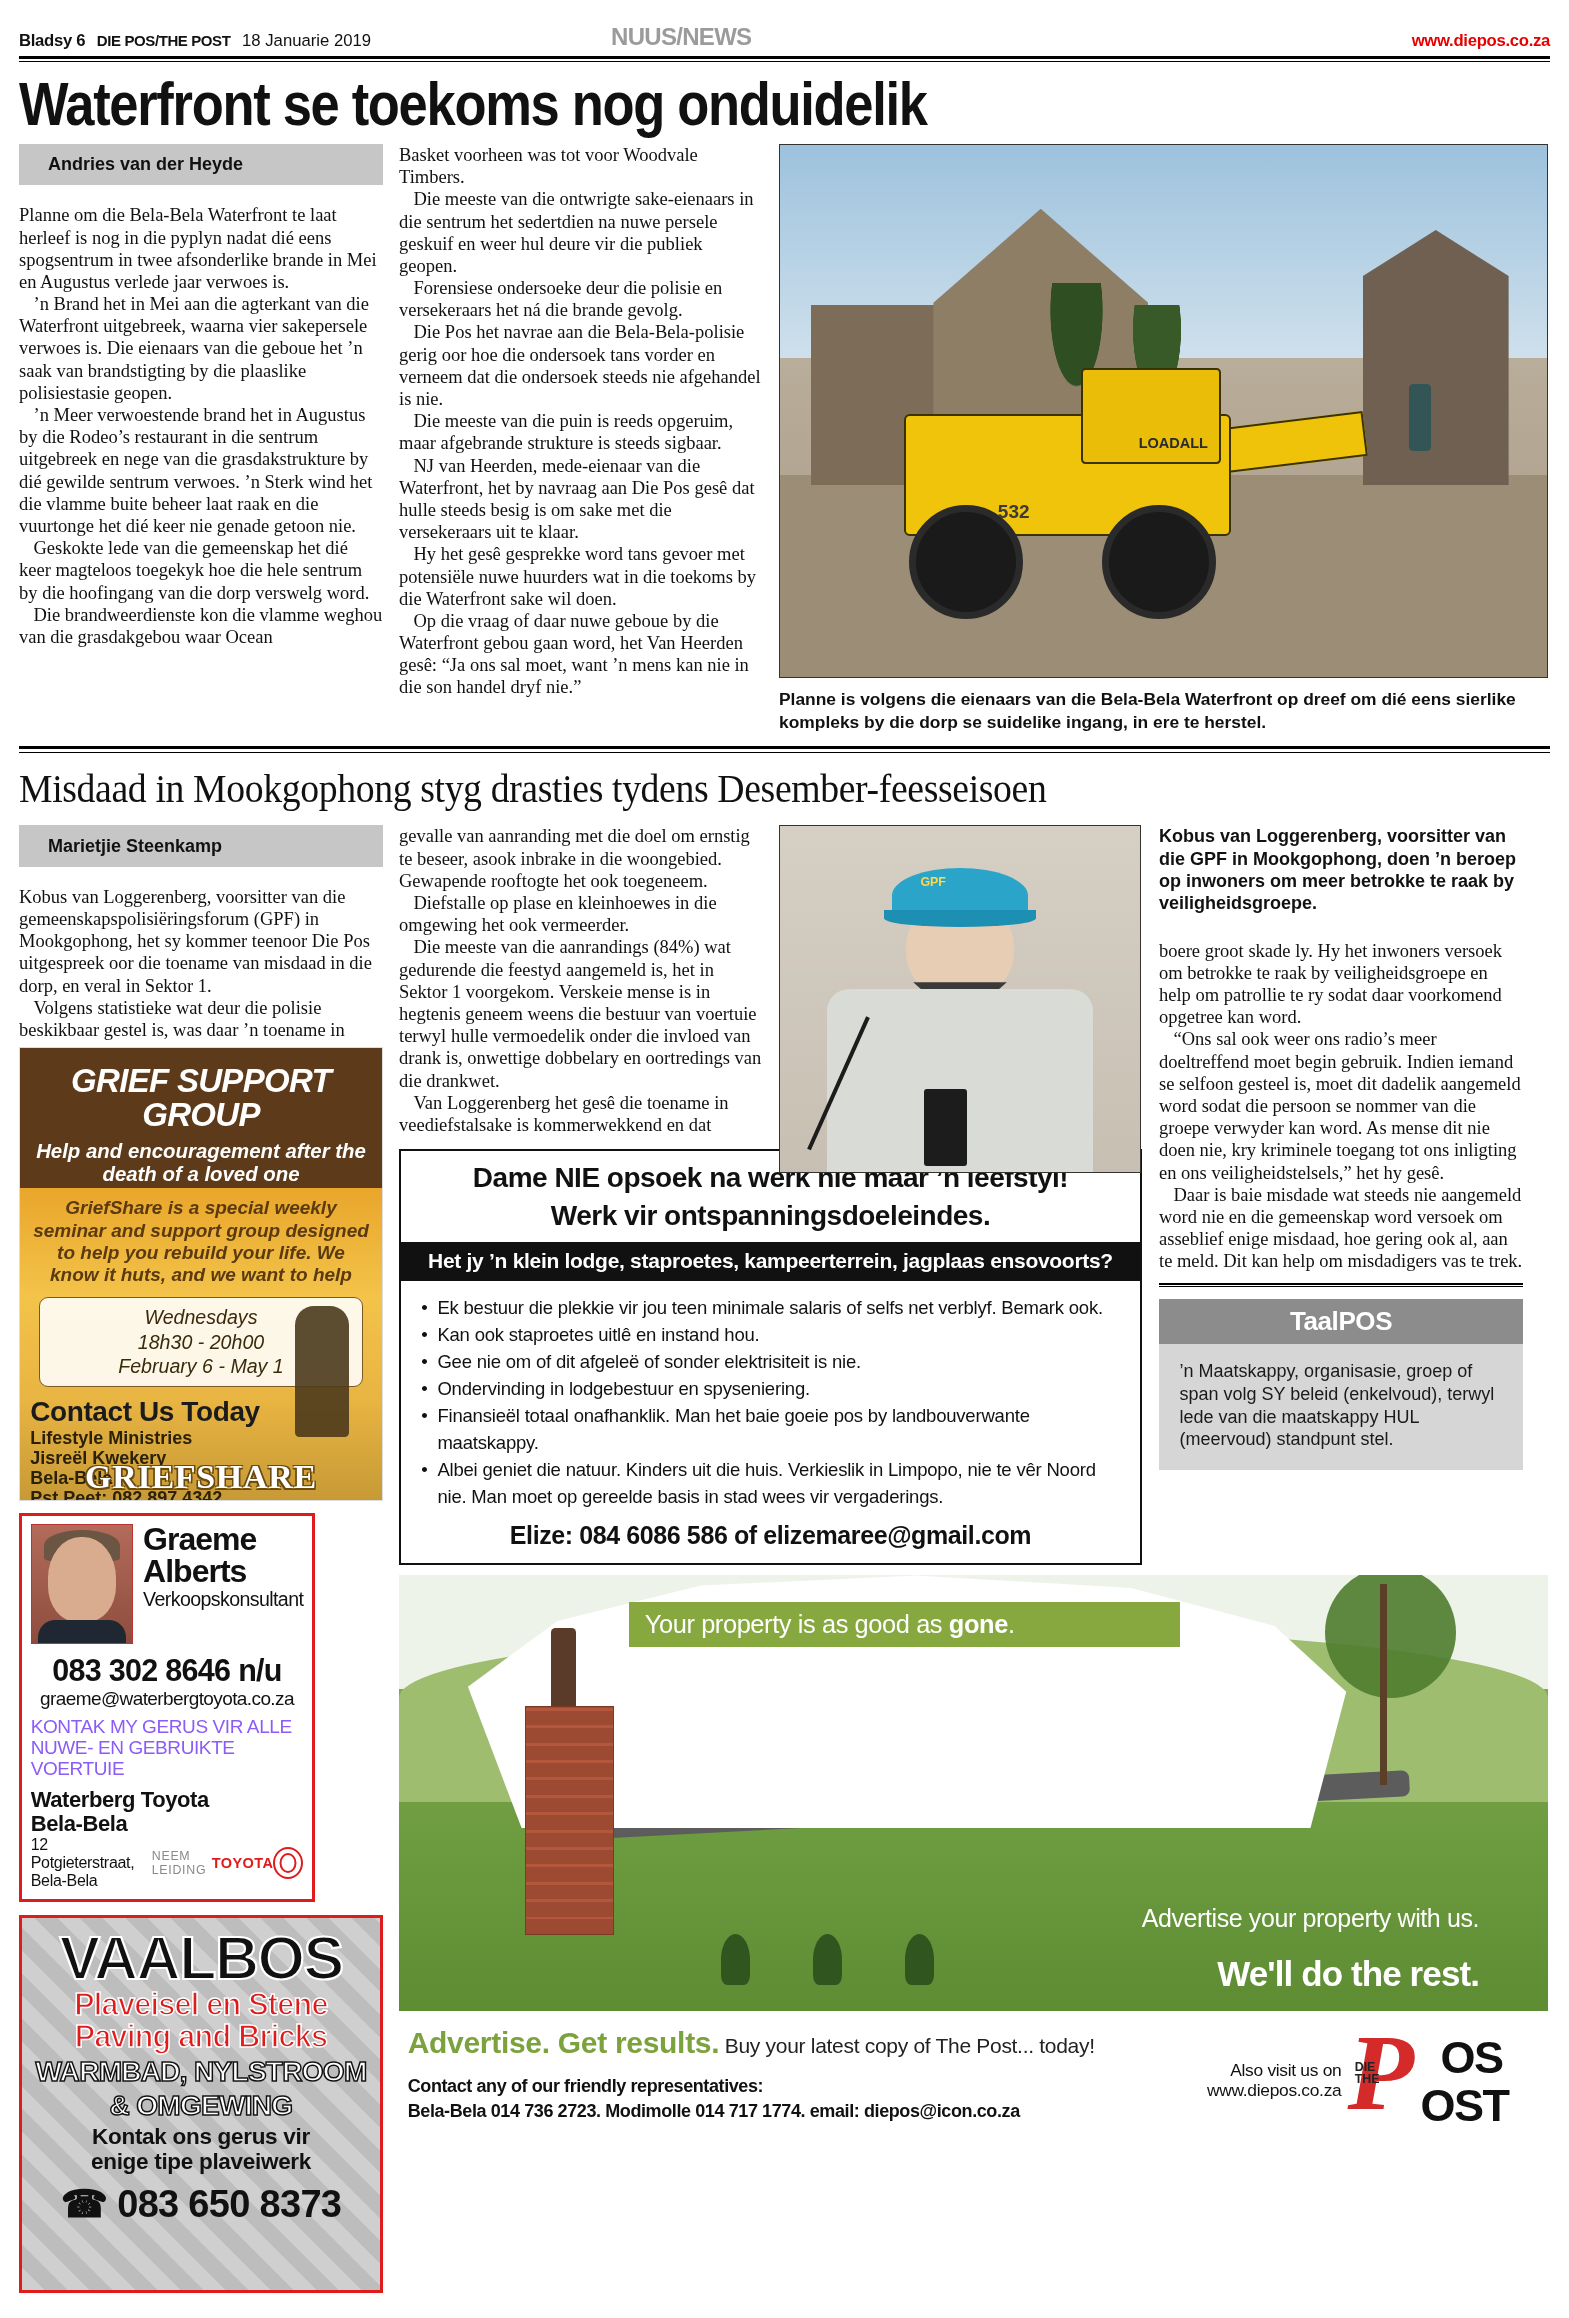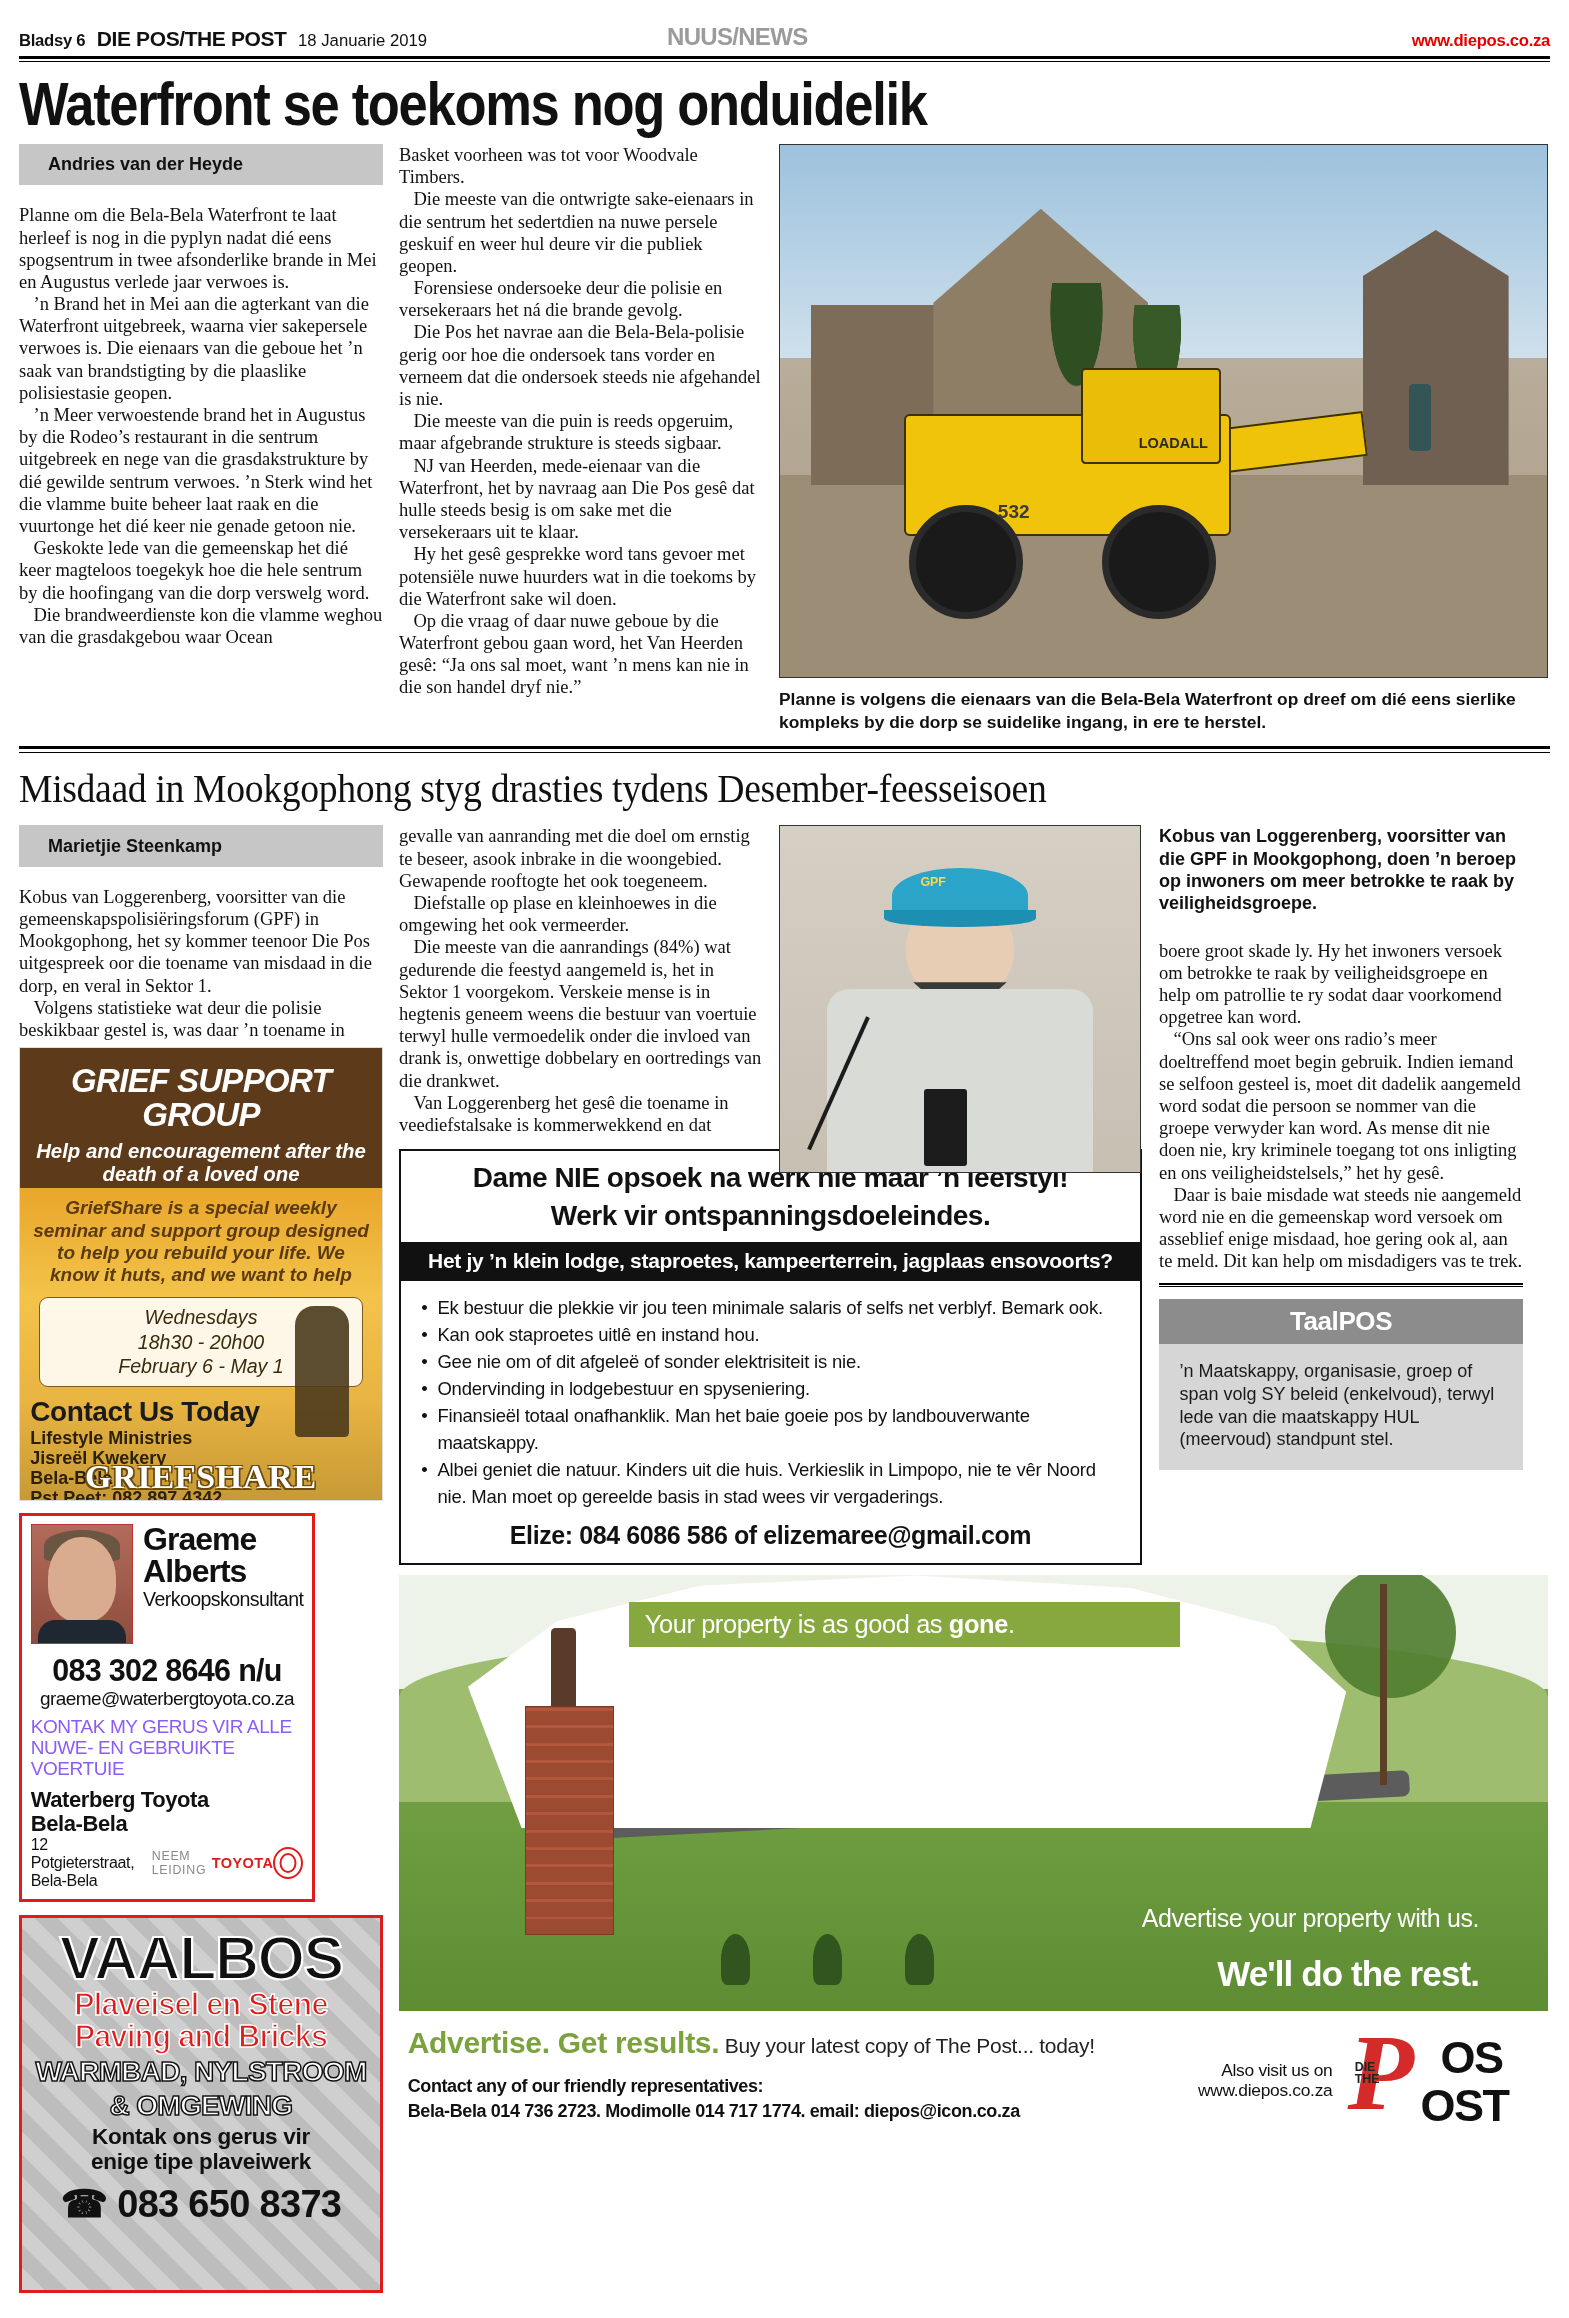--- a/index.html
+++ b/index.html
@@ -10,21 +10,21 @@
     color:#111;
     position:relative;
     overflow:hidden;
   }
   .page{position:relative;width:1569px;height:2319px;box-sizing:border-box;padding:0 19px;}
 
   
   .masthead{display:flex;align-items:flex-end;height:41px;padding-top:10.2px;}
   .mh-left{display:flex;align-items:baseline;gap:11.6px;white-space:nowrap;}
   .mh-page{font-family:"Liberation Sans",sans-serif;font-weight:bold;font-size:16.7px;letter-spacing:-0.3px;}
-  .mh-paper{font-family:"Liberation Sans",sans-serif;font-weight:bold;font-size:21px;letter-spacing:-0.4px;}
+  .mh-paper{font-family:"Liberation Sans",sans-serif;font-weight:bold;font-size:15px;letter-spacing:-0.4px;}
   .mh-date{font-family:"Liberation Sans",sans-serif;font-size:16.7px;}
   .mh-section{flex:0 0 auto;margin-left:240px;font-family:"Liberation Sans",sans-serif;font-weight:bold;font-size:24px;color:#9b9b9b;letter-spacing:-0.7px;}
   .mh-url{margin-left:auto;font-family:"Liberation Sans",sans-serif;font-weight:bold;font-size:16.7px;color:#e60000;letter-spacing:-0.3px;}
   .rule-thick{height:3.6px;background:#000;margin-top:4.4px;}
   .rule-thin{height:0.7px;background:#000;margin-top:1.5px;}
 
   
   .headline-1{
     font-family:"Liberation Sans",sans-serif;
     font-weight:bold;
@@ -210,21 +210,21 @@
   .pr-l1{position:absolute;right:6%;bottom:18%;font-family:"Liberation Sans",sans-serif;font-size:25px;color:#fff;letter-spacing:-0.4px;}
   .pr-l2{position:absolute;right:6%;bottom:4%;font-family:"Liberation Sans",sans-serif;font-weight:bold;font-size:35px;color:#fff;letter-spacing:-0.9px;}
   .pr-shrub{position:absolute;bottom:6%;width:29px;height:51px;background:#31551f;border-radius:50% 50% 20% 20%;}
 
   .ad-foot{width:1149px;background:#fff;padding:14.5px 0 7.3px 0;display:flex;align-items:flex-start;}
   .af-left{flex:1;padding-left:8.7px;}
   .af-h{font-family:"Liberation Sans",sans-serif;font-weight:bold;font-size:30px;color:#7ba23c;letter-spacing:-0.7px;}
   .af-h span{color:#222;font-size:21px;font-weight:normal;letter-spacing:-0.3px;}
   .af-c1{font-family:"Liberation Sans",sans-serif;font-weight:bold;font-size:18px;margin-top:16px;letter-spacing:-0.4px;}
   .af-c2{font-family:"Liberation Sans",sans-serif;font-weight:bold;font-size:18px;margin-top:4.4px;letter-spacing:-0.4px;}
-  .af-right{display:flex;align-items:center;gap:15px;padding-right:11.6px;}
+  .af-right{display:flex;align-items:center;gap:6px;padding-right:11.6px;}
   .af-visit{font-family:"Liberation Sans",sans-serif;font-size:17.4px;text-align:right;line-height:1.18;letter-spacing:-0.3px;}
   .af-logo{position:relative;width:189px;height:109px;}
   .af-p{position:absolute;left:0;top:0;font-family:"Liberation Serif",serif;font-style:italic;font-weight:bold;
     font-size:109px;color:#d42a2a;line-height:.86;}
   .af-os{position:absolute;left:93px;top:5.8px;font-family:"Liberation Sans",sans-serif;font-weight:bold;font-size:45px;letter-spacing:-1.5px;}
   .af-ost{position:absolute;left:73px;top:54px;font-family:"Liberation Sans",sans-serif;font-weight:bold;font-size:45px;letter-spacing:-1.5px;}
   .af-die{position:absolute;left:7.3px;top:35px;font-family:"Liberation Sans",sans-serif;font-weight:bold;font-size:12.4px;color:#222;line-height:1;}
 </style>
 </head>
 <body>

